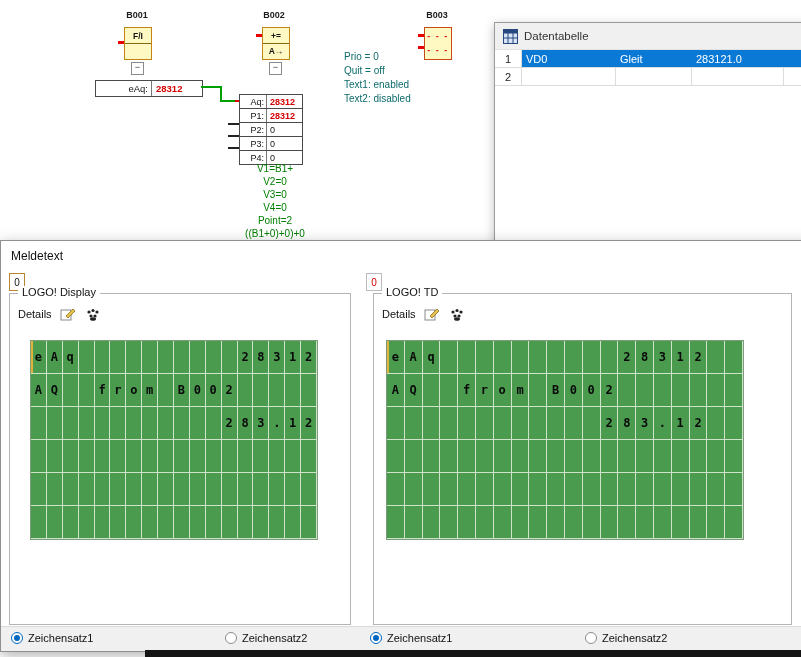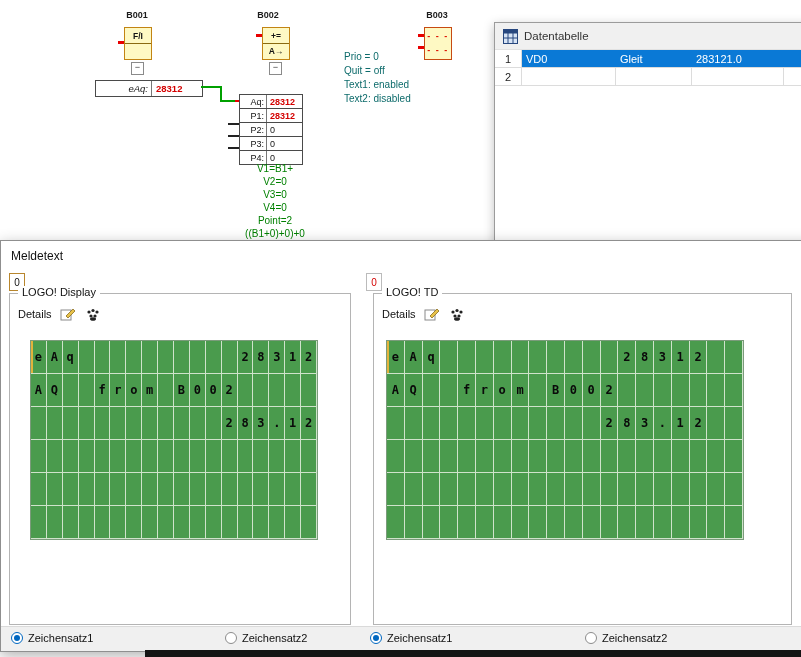--- a/index.html
+++ b/index.html
@@ -11,21 +11,21 @@
   .blk-label{position:absolute;width:28px;text-align:center;font-size:9px;font-weight:700;color:#1c1c1c;}
   .block{position:absolute;width:26px;height:31px;background:#fef9c3;border:1px solid #c28413;text-align:right;}
   .block .half-top{height:15px;border-bottom:1px solid #8a6a10;display:flex;align-items:center;justify-content:center;font-size:8.5px;font-weight:700;color:#141414;}
   .block .half-bot{height:13px;display:flex;align-items:center;justify-content:center;font-size:8.5px;font-weight:700;color:#141414;}
   #block-b003{border-color:#c74a12;}
   #block-b003 .half-top{border-bottom:none;color:#dd1100;letter-spacing:1.5px;font-size:9px;}
   #block-b003 .half-bot{color:#dd1100;letter-spacing:1.5px;font-size:9px;}
   .pin{position:absolute;width:6px;height:3px;background:#e80000;}
   .collapse{position:absolute;width:11px;height:11px;background:#fff;border:1px solid #8a8a8a;font-size:9px;line-height:8px;text-align:center;color:#333;}
   .outbox{position:absolute;left:95px;top:80px;width:106px;height:15px;background:#fff;border:1px solid #4a4a4a;display:flex;align-items:stretch;font-size:9.5px;}
-  .outbox .lbl{width:52px;display:flex;align-items:center;justify-content:flex-end;padding-right:3px;border-right:1px solid #777;color:#111;font-style:italic;}
+  .outbox .lbl{width:52px;display:flex;align-items:center;justify-content:flex-end;padding-right:3px;border-right:1px solid #777;color:#111;}
   .outbox .val{flex:1;display:flex;align-items:center;padding-left:4px;color:#d40000;font-weight:600;}
   .propstext{position:absolute;font-size:10px;color:#0d6b6b;line-height:13px;}
   #b001-props{left:84px;top:96px;width:106px;text-align:center;}
   #b003-props{left:344px;top:50px;line-height:14px;}
   .wire{position:absolute;background:#00a000;}
   .wire.red{background:#e80000;}
   #b002-params{position:absolute;left:239px;top:94px;width:64px;}
   .prow{height:13px;background:#fff;border:1px solid #4a4a4a;margin-top:-1px;display:flex;align-items:stretch;font-size:9px;}
   .prow:first-child{margin-top:0;}
   .prow .lbl{width:24px;display:flex;align-items:center;justify-content:flex-end;padding-right:2px;border-right:1px solid #777;color:#111;}
@@ -91,21 +91,21 @@
     <div class="outbox">
       <span class="lbl">eAq:</span>
       <span class="val">28312</span>
     </div>
 
     <div class="wire" style="left:201px;top:86px;width:21px;height:2px;"></div>
     <div class="wire" style="left:220px;top:86px;width:2px;height:16px;"></div>
     <div class="wire" style="left:220px;top:100px;width:17px;height:2px;"></div>
     <div class="wire red" style="left:235px;top:100px;width:5px;height:2px;"></div>
 
-    <div class="blk-label" style="left:254px;top:10px;">B002</div>
+    <div class="blk-label" style="left:260px;top:10px;">B002</div>
     <div class="block" style="left:262px;top:27px;">
       <div class="half-top">+=</div>
       <div class="half-bot">A→</div>
     </div>
     <div class="pin" style="left:256px;top:34px;"></div>
     <div class="collapse" style="left:269px;top:62px;">−</div>
 
     <div id="b002-params">
       <div class="prow">
         <span class="lbl">Aq:</span>

